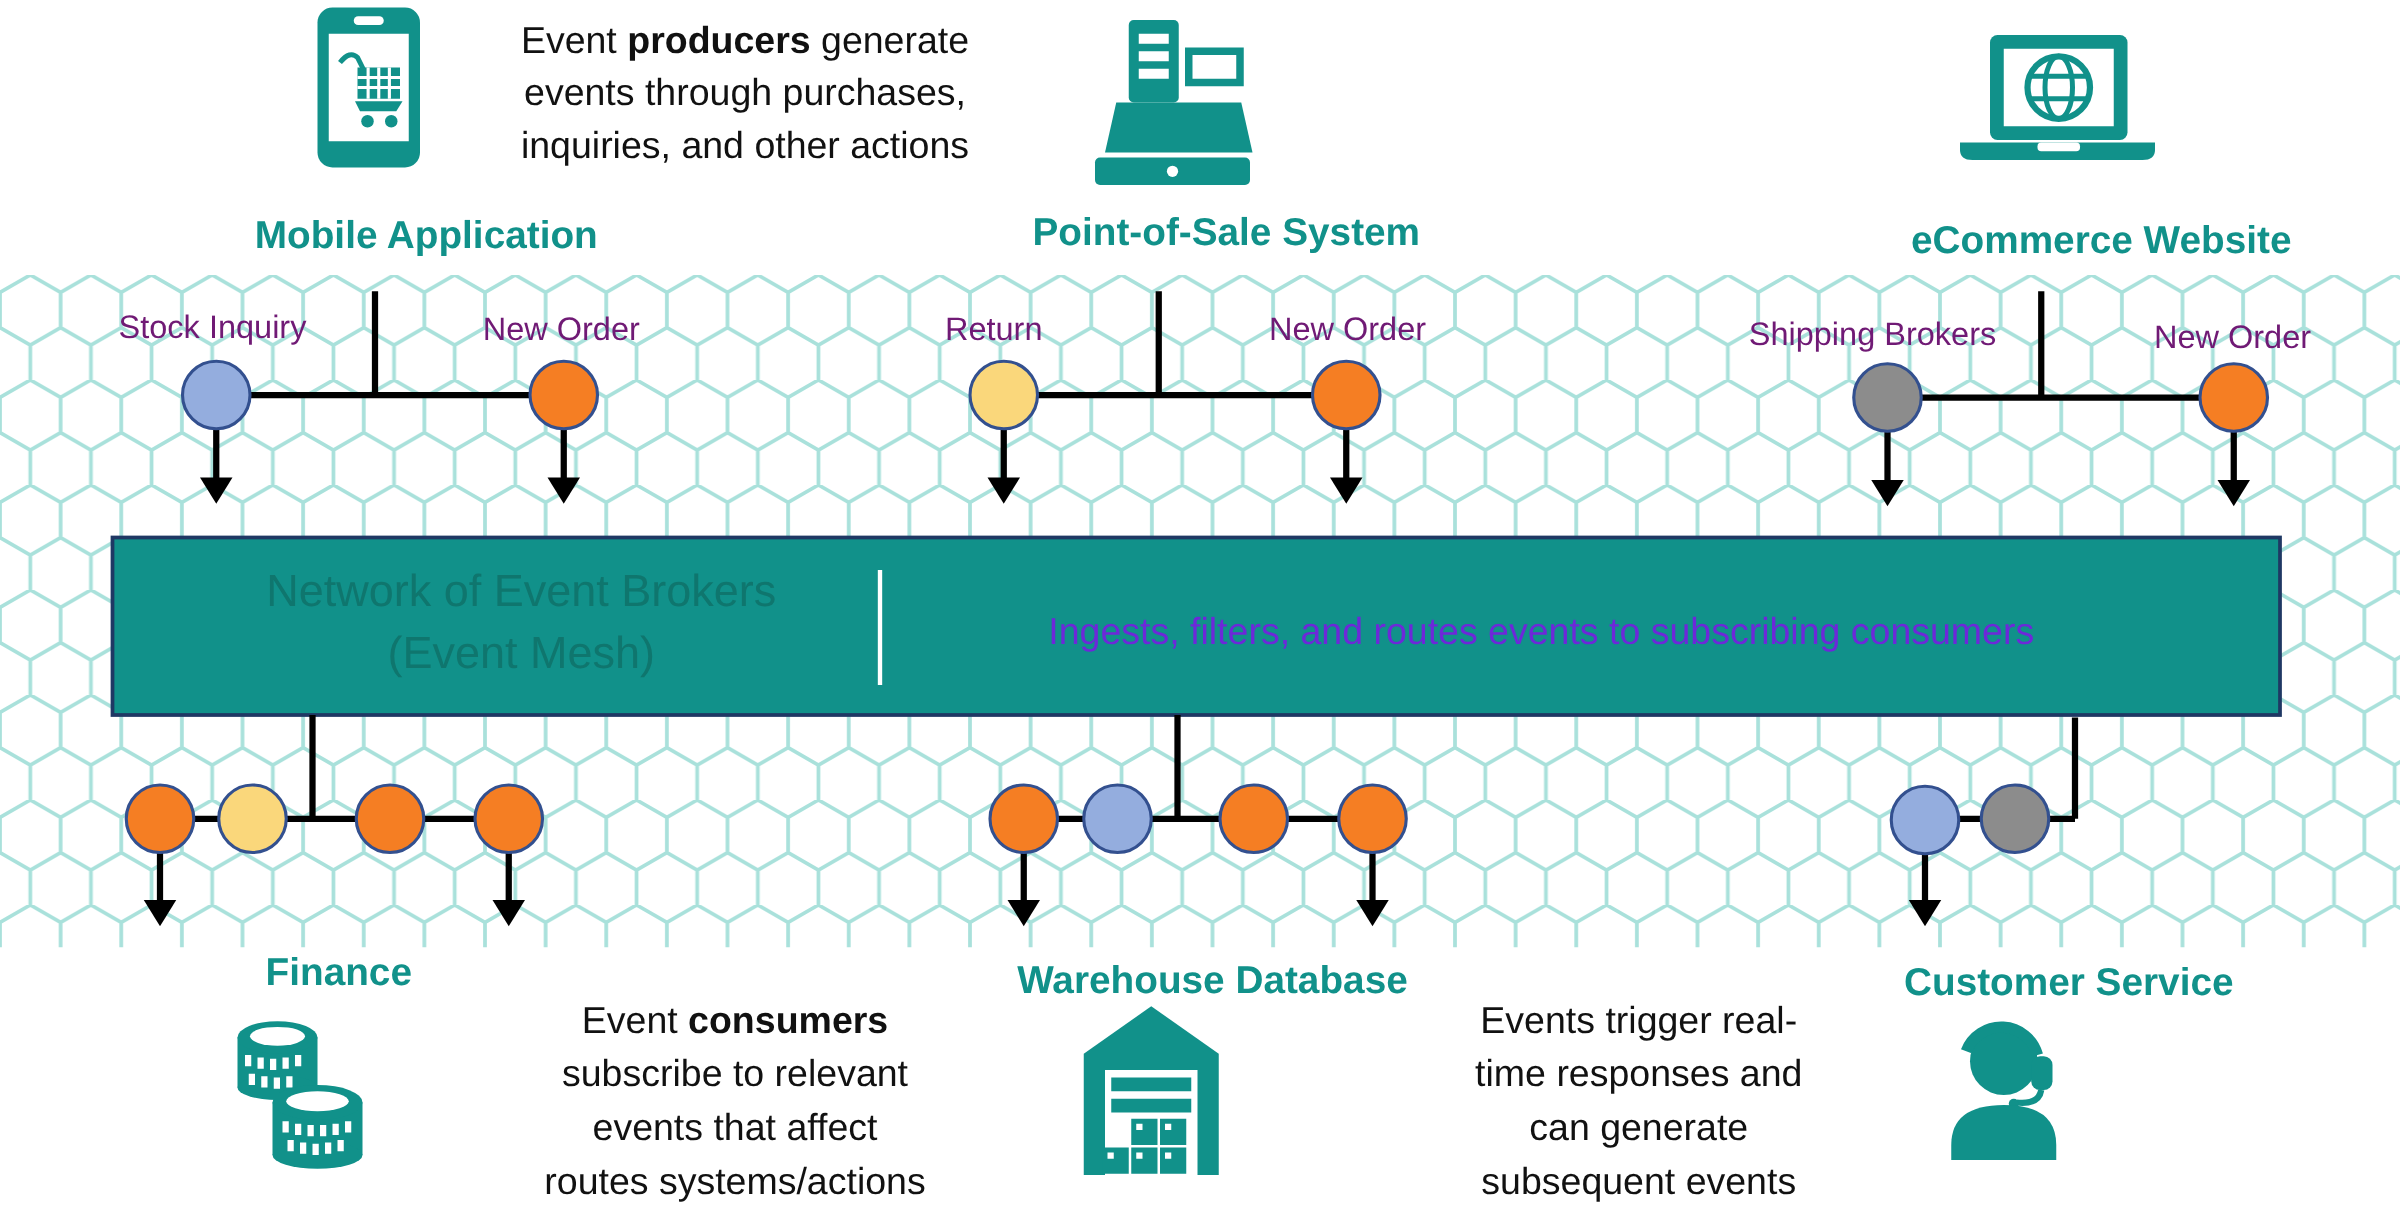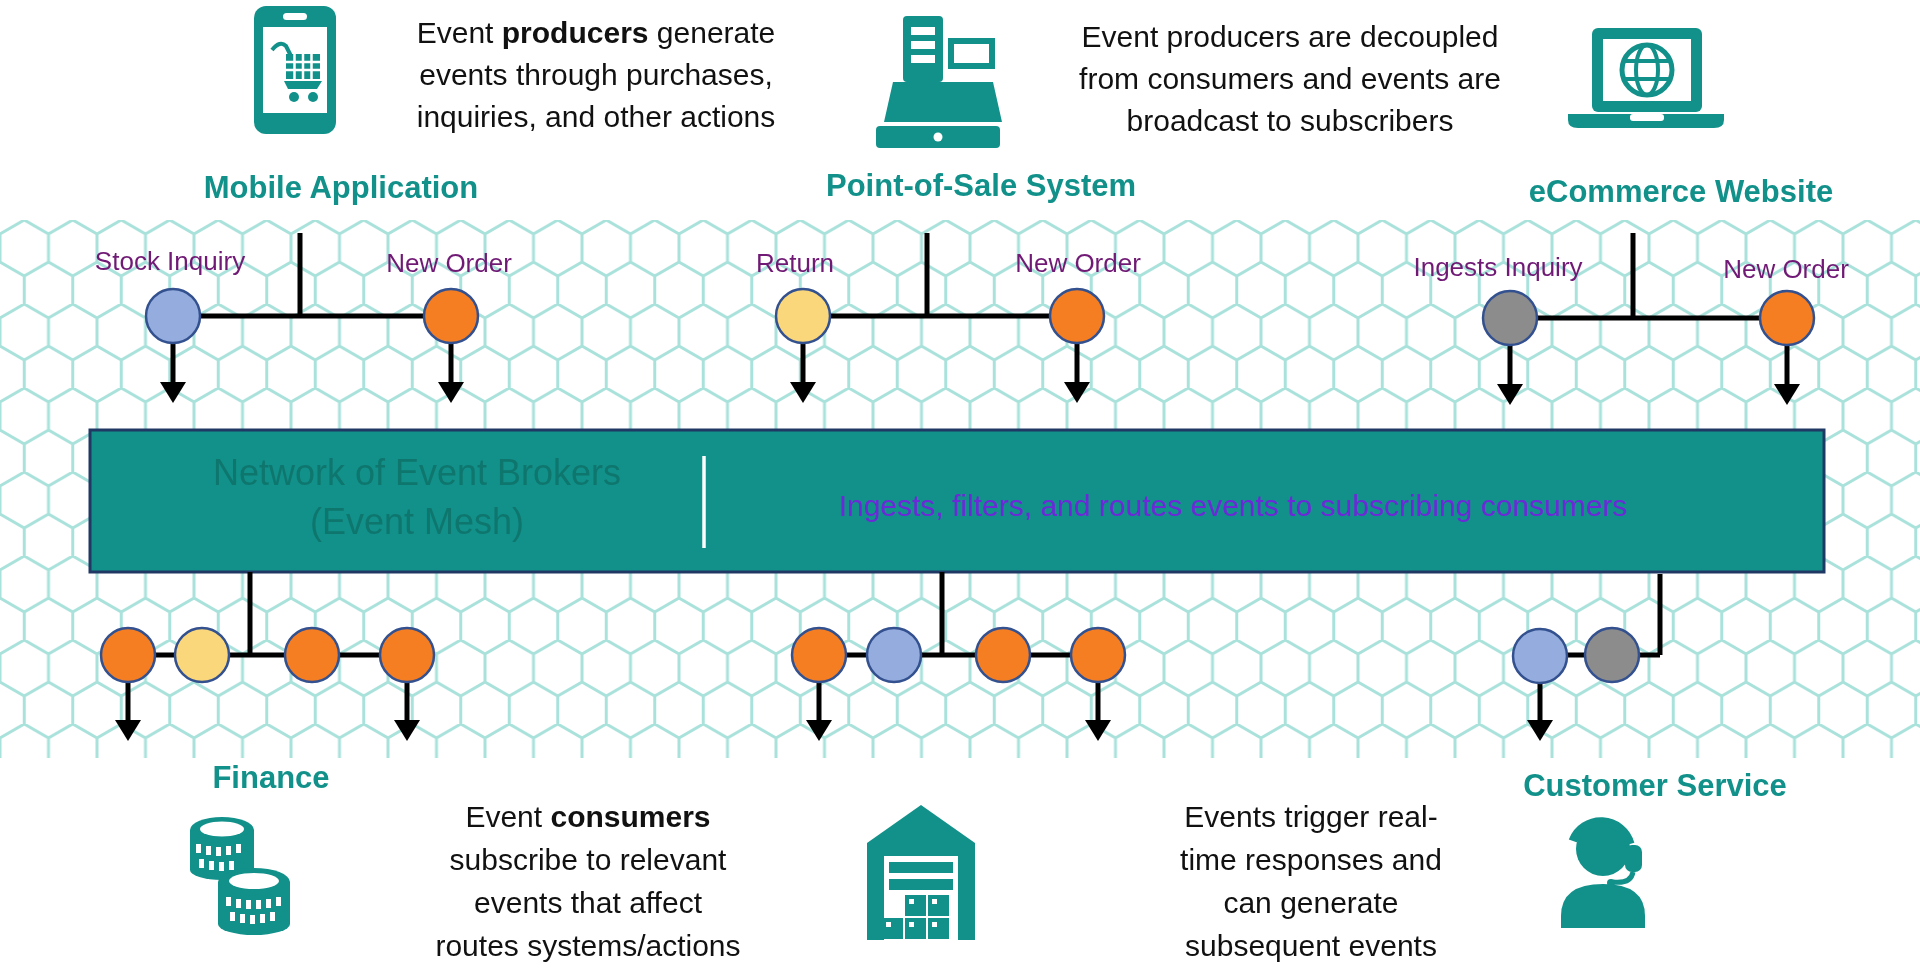--- a/index.html
+++ b/index.html
@@ -204,44 +204,40 @@
       <path d="M1561 928 L1561 916 Q1561 884 1603 884 Q1645 884 1645 916 L1645 928 Z" fill="#11918A"></path>
     </g>
   </svg>
 
   <div class="annot" style="left:596px;top:12px;">
     <div><span>Event </span><b>producers</b><span> generate</span></div>
     <div>events through purchases,</div>
     <div>inquiries, and other actions</div>
   </div>
 
-  <div class="annot" style="left:1290px;top:16px;">
-    <div>Event producers are decoupled</div>
-    <div>from consumers and events are</div>
-    <div>broadcast to subscribers</div>
-  </div>
 
   <div class="src-label" style="left:294px;top:170px;">Mobile Application</div>
   <div class="src-label" style="left:934px;top:168px;">Point-of-Sale System</div>
   <div class="src-label" style="left:1634px;top:174px;">eCommerce Website</div>
 
   <div class="evt-label" style="left:170px;top:246px;">Stock Inquiry</div>
   <div class="evt-label" style="left:449px;top:248px;">New Order</div>
   <div class="evt-label" style="left:795px;top:248px;">Return</div>
   <div class="evt-label" style="left:1078px;top:248px;">New Order</div>
-  <div class="evt-label" style="left:1498px;top:252px;">Ingests Inquiry</div>
+  <div class="evt-label" style="left:1498px;top:252px;">Shipping Brokers</div>
   <div class="evt-label" style="left:1786px;top:254px;">New Order</div>
 
   <div class="banner-title">
     <div>Network of Event Brokers</div>
     <div>(Event Mesh)</div>
   </div>
   <div class="banner-desc">Ingests, filters, and routes events to subscribing consumers</div>
 
   <div class="src-label" style="left:224px;top:760px;">Finance</div>
+  <div class="src-label" style="left:923px;top:766px;">Warehouse Database</div>
   <div class="src-label" style="left:1608px;top:768px;">Customer Service</div>
 
   <div class="annot bottom" style="left:588px;top:795px;">
     <div><span>Event </span><b>consumers</b><span></span></div>
     <div>subscribe to relevant</div>
     <div>events that affect</div>
     <div>routes systems/actions</div>
   </div>
 
   <div class="annot bottom" style="left:1311px;top:795px;">

